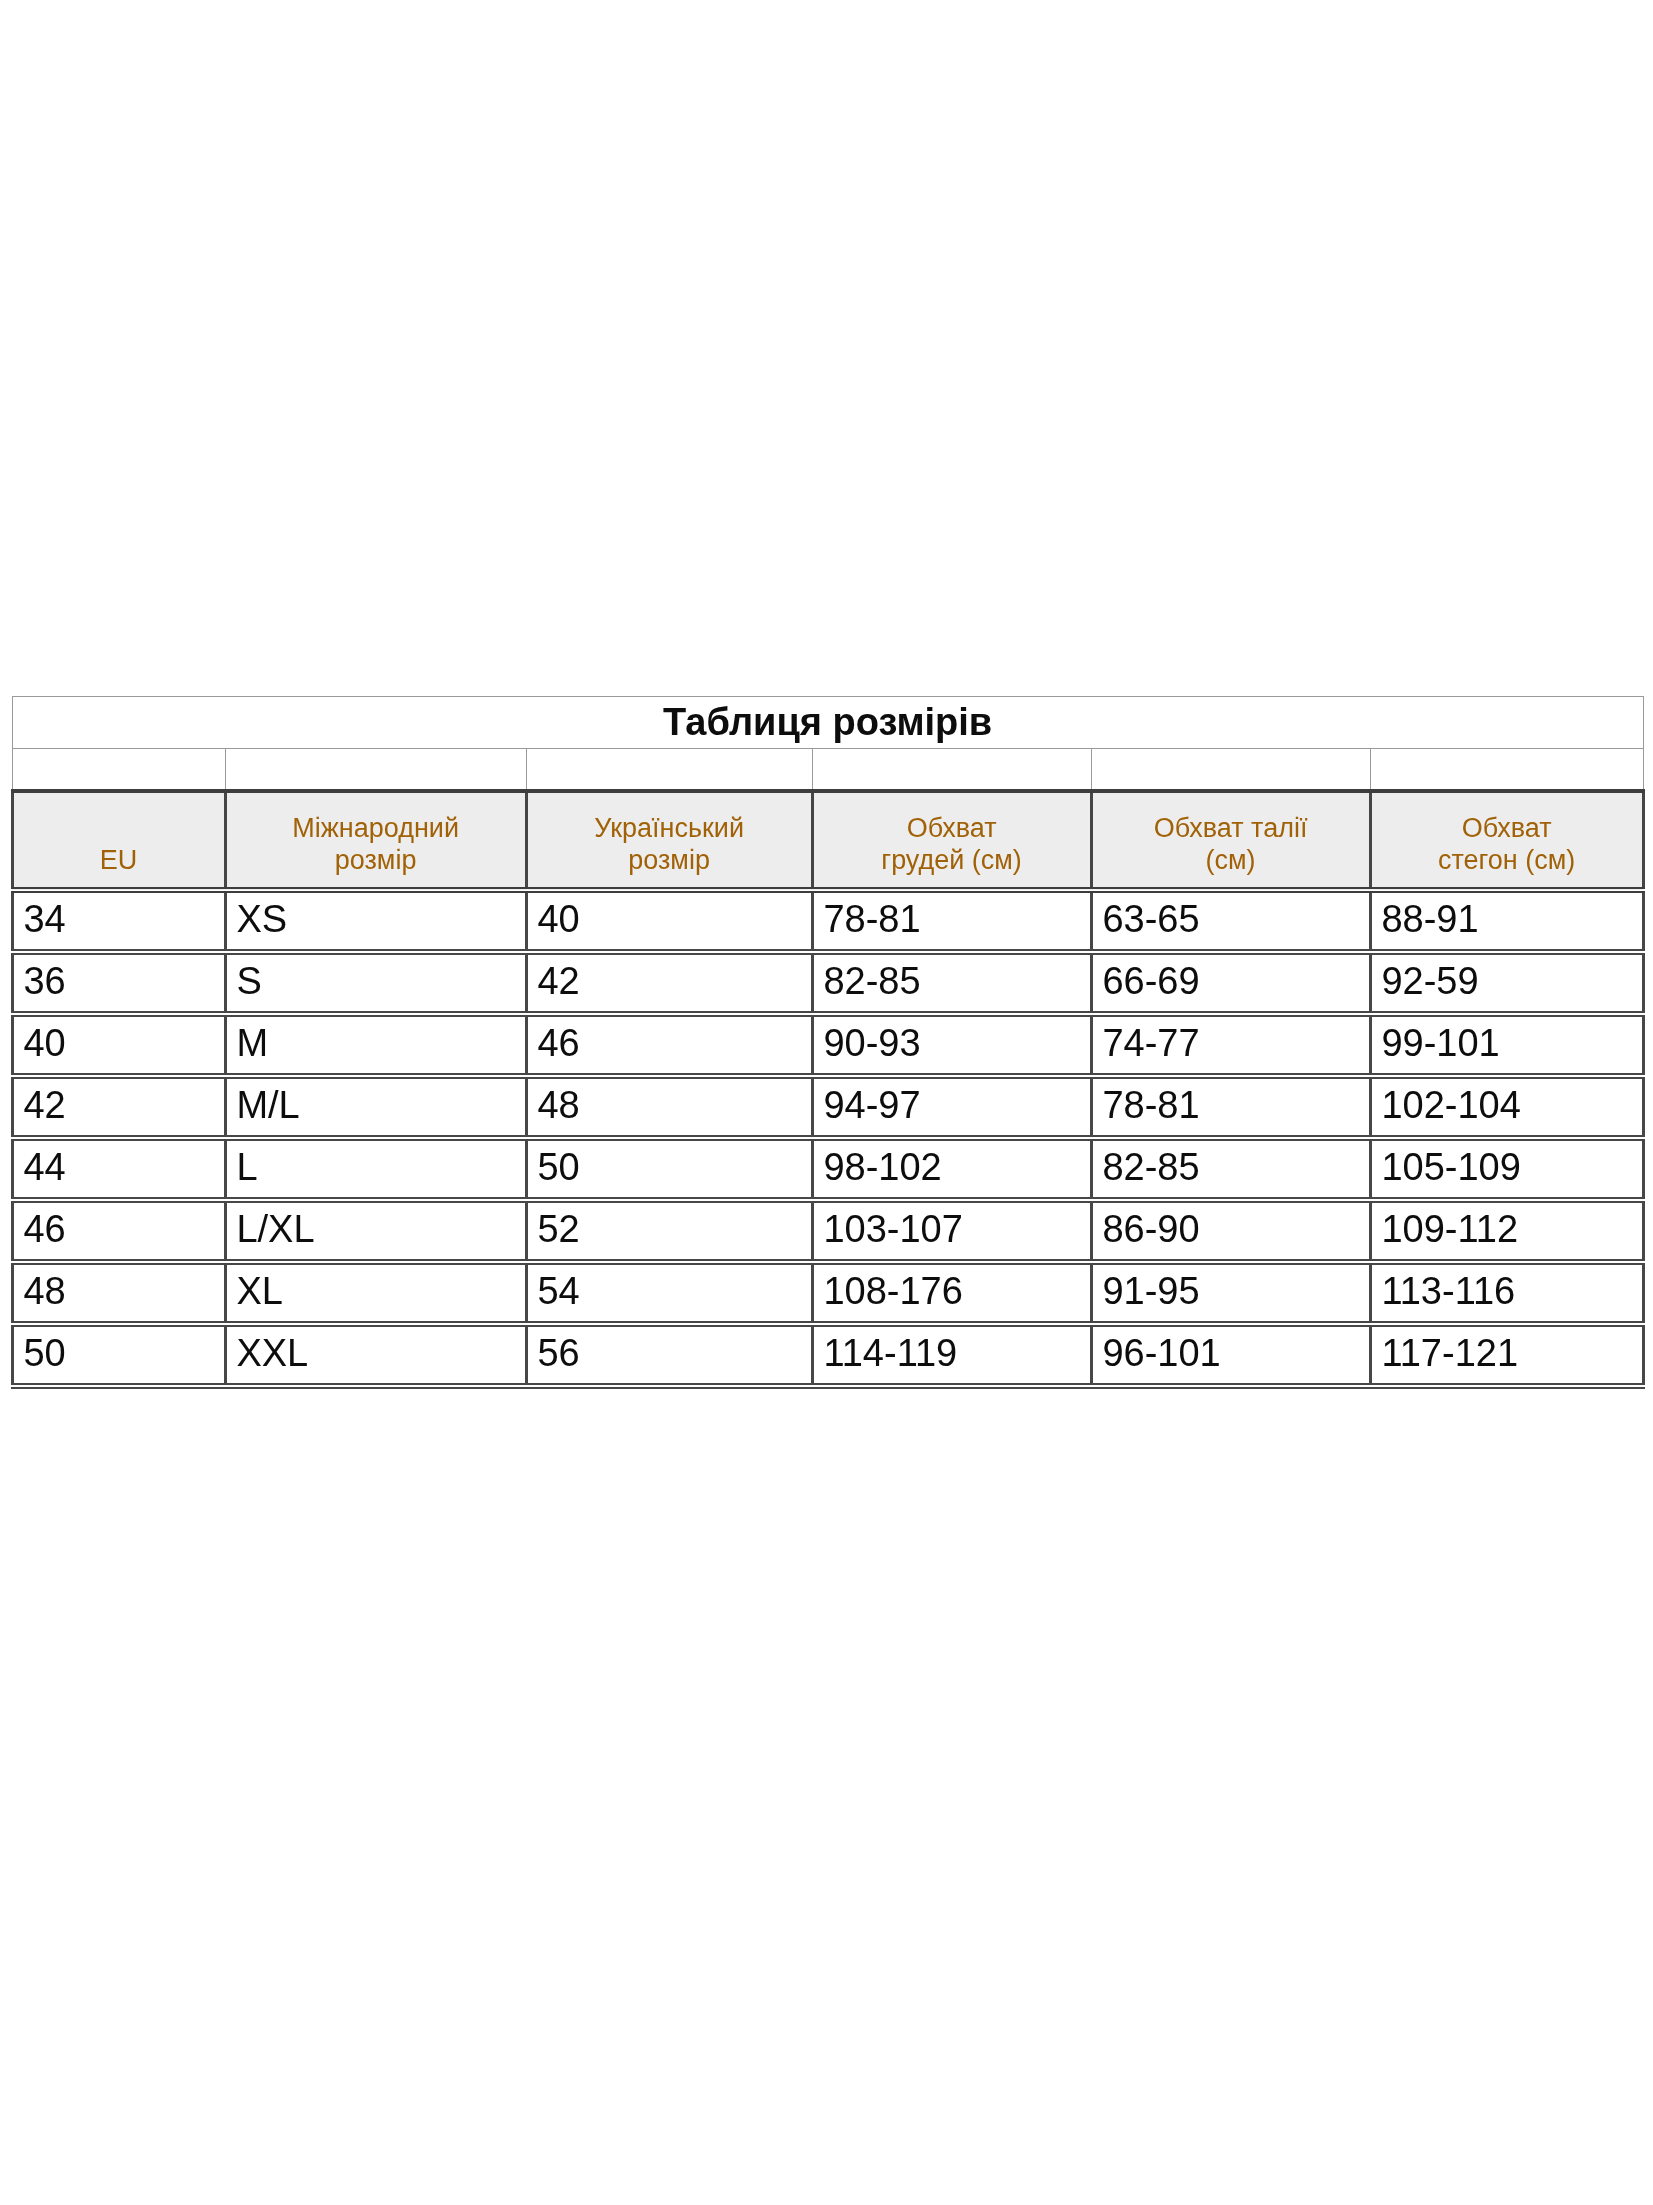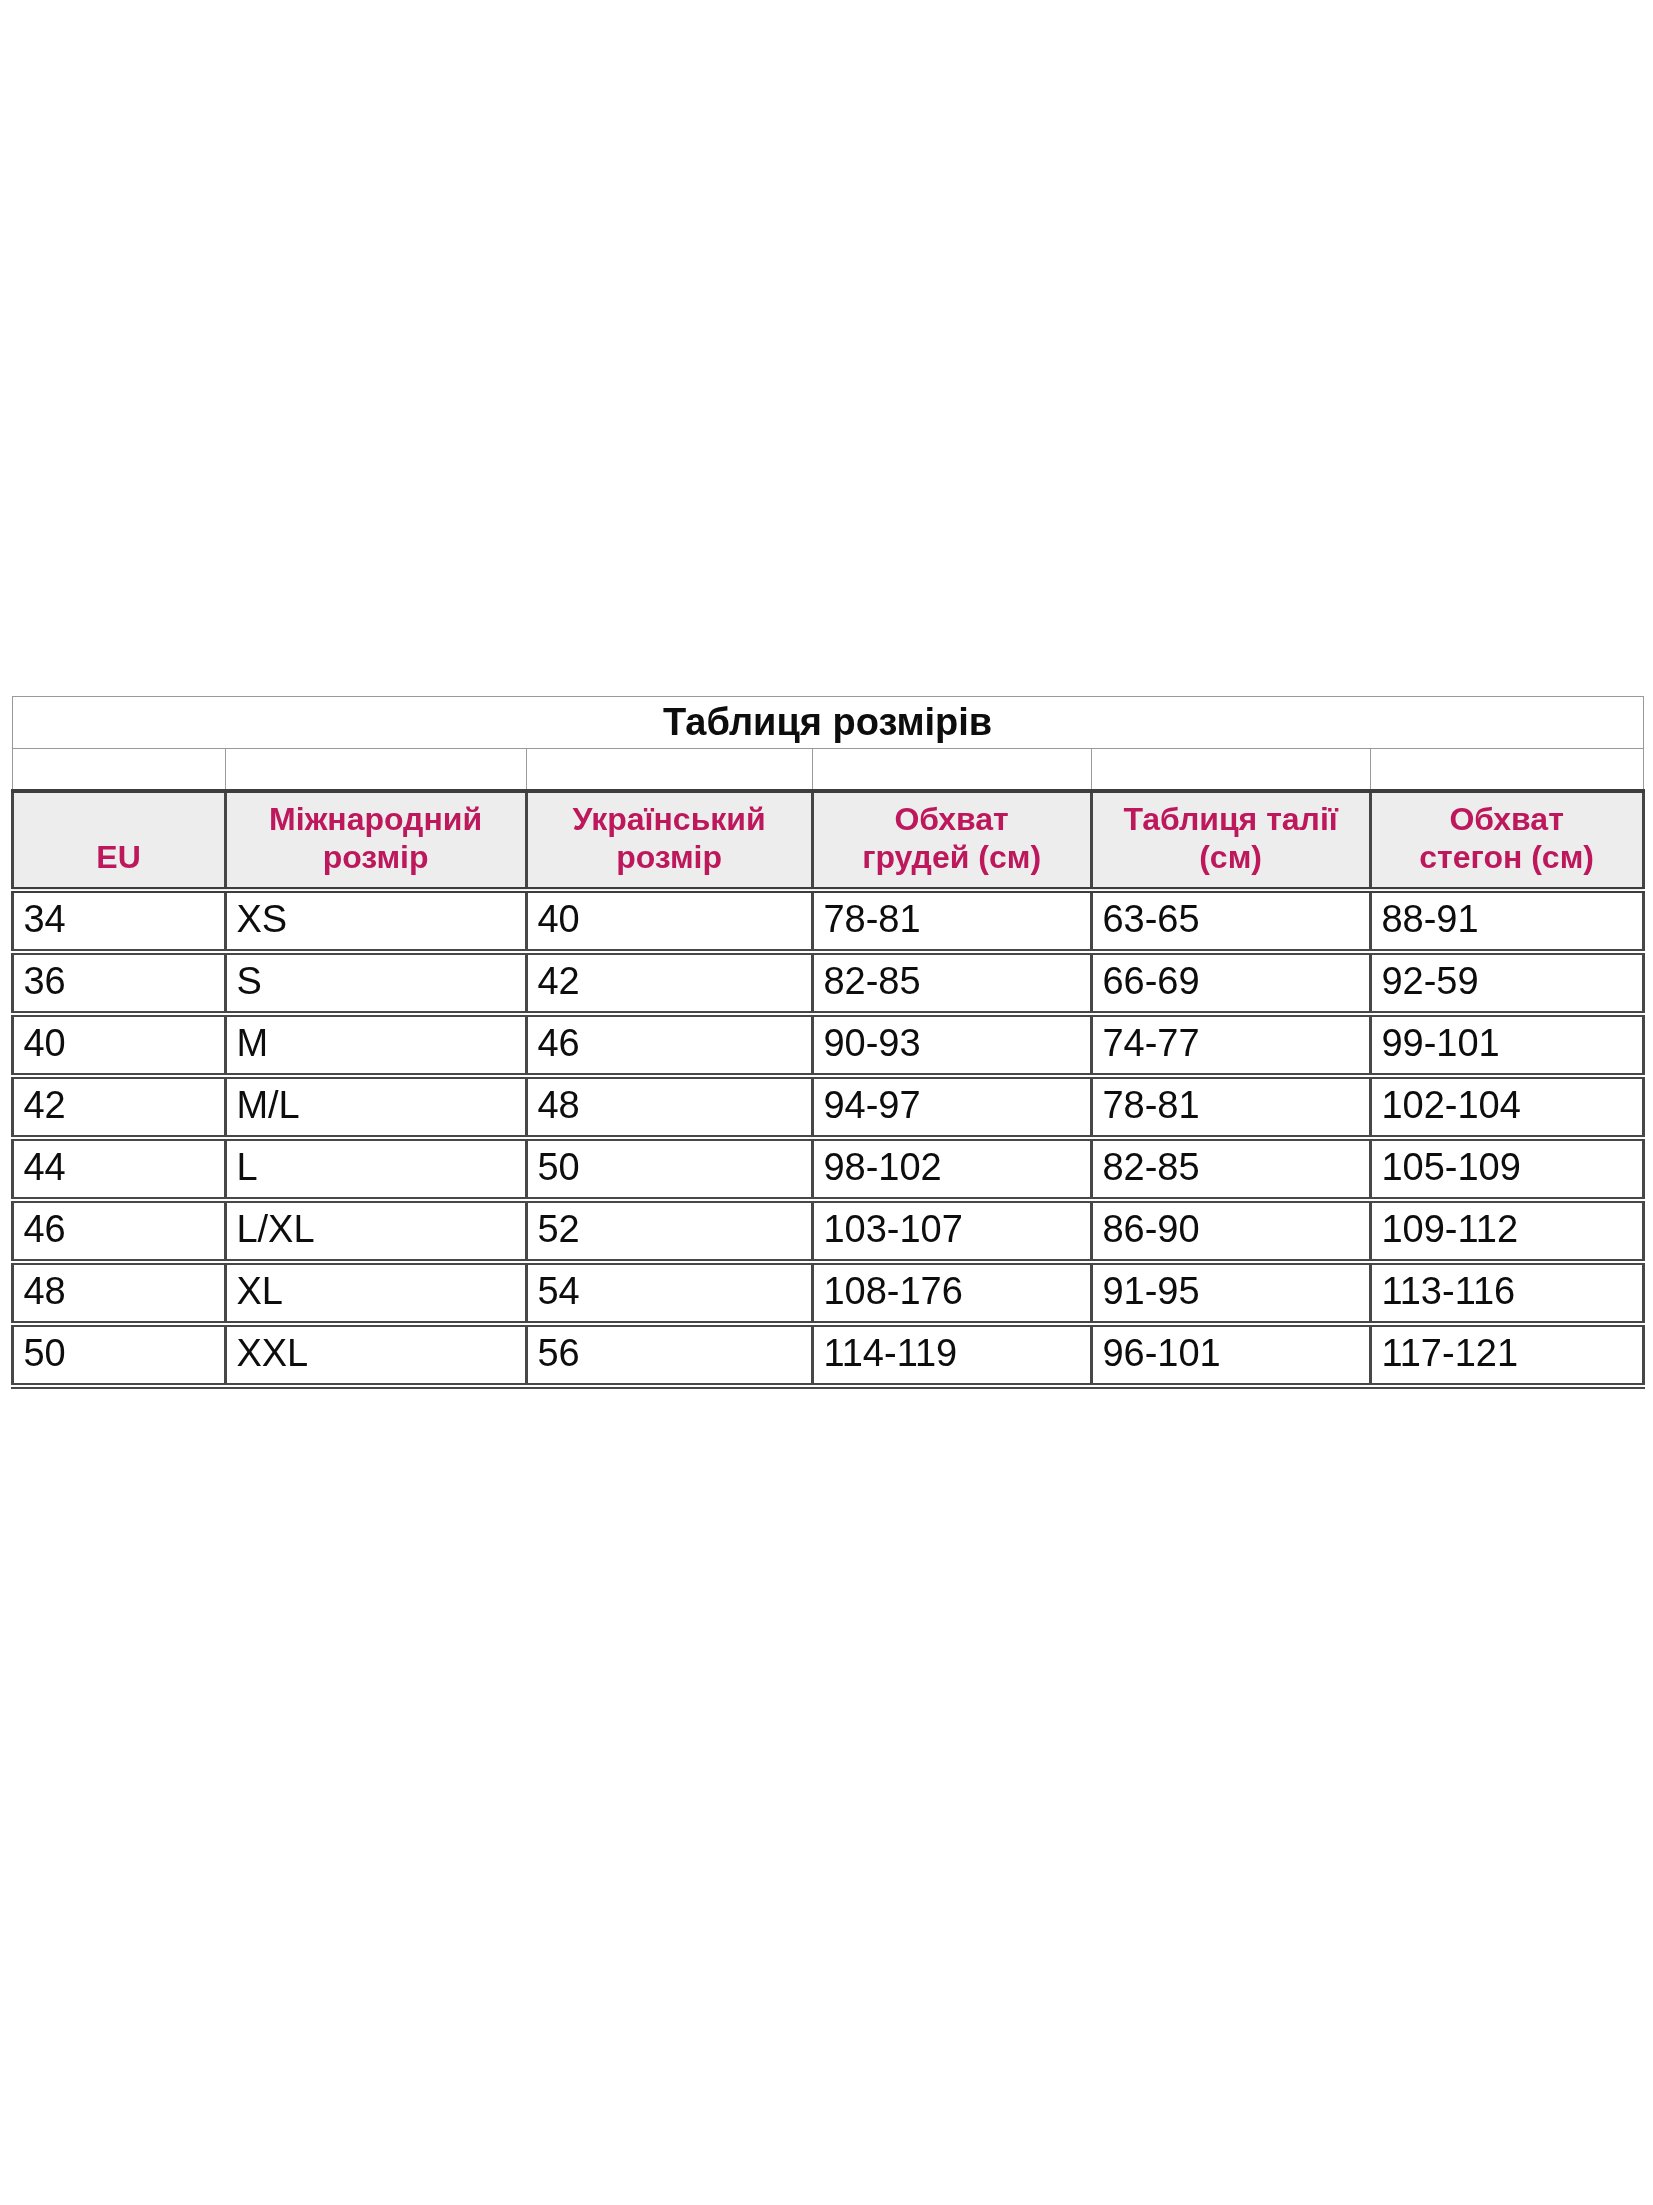--- a/index.html
+++ b/index.html
@@ -34,28 +34,28 @@
   tr.spacer-row { height: 42px; }
   tr.spacer-row td { border: 1.6px solid #9b9b9b; background: #ffffff; }
   
   tr.header-row { height: 99px; }
   tr.header-row th {
     background: #ededed;
     border-left: 3.3px solid #454545;
     border-right: 3.3px solid #454545;
     border-top: 4.9px solid #3d3d3d;
     border-bottom: 6.5px double #3d3d3d;
-    font-size: 32px;
-    font-weight: bold;
+    font-size: 27px;
+    font-weight: normal;
     line-height: 1.2;
     text-align: center;
     vertical-align: bottom;
     padding: 4.9px 4.9px 9.8px 4.9px;
     white-space: pre-line; 
-    color: #be185d;
+    color: #a16207;
   }
   
   tr.data-row { height: 62px; }
   tr.data-row td {
     border-left: 3.3px solid #474747;
     border-right: 3.3px solid #474747;
     border-top: 6.5px double #474747;
     background: #ffffff;
     font-size: 38px;
     text-align: left;
@@ -94,21 +94,21 @@
     </tr>
 
     <tr class="header-row">
       <th>EU</th>
       <th>Міжнародний
 розмір</th>
       <th>Український
 розмір</th>
       <th>Обхват
 грудей (см)</th>
-      <th>Таблиця талії
+      <th>Обхват талії
 (см)</th>
       <th>Обхват
 стегон (см)</th>
     </tr>
 
     <tr class="data-row">
       <td>34</td>
       <td>XS</td>
       <td>40</td>
       <td>78-81</td>

